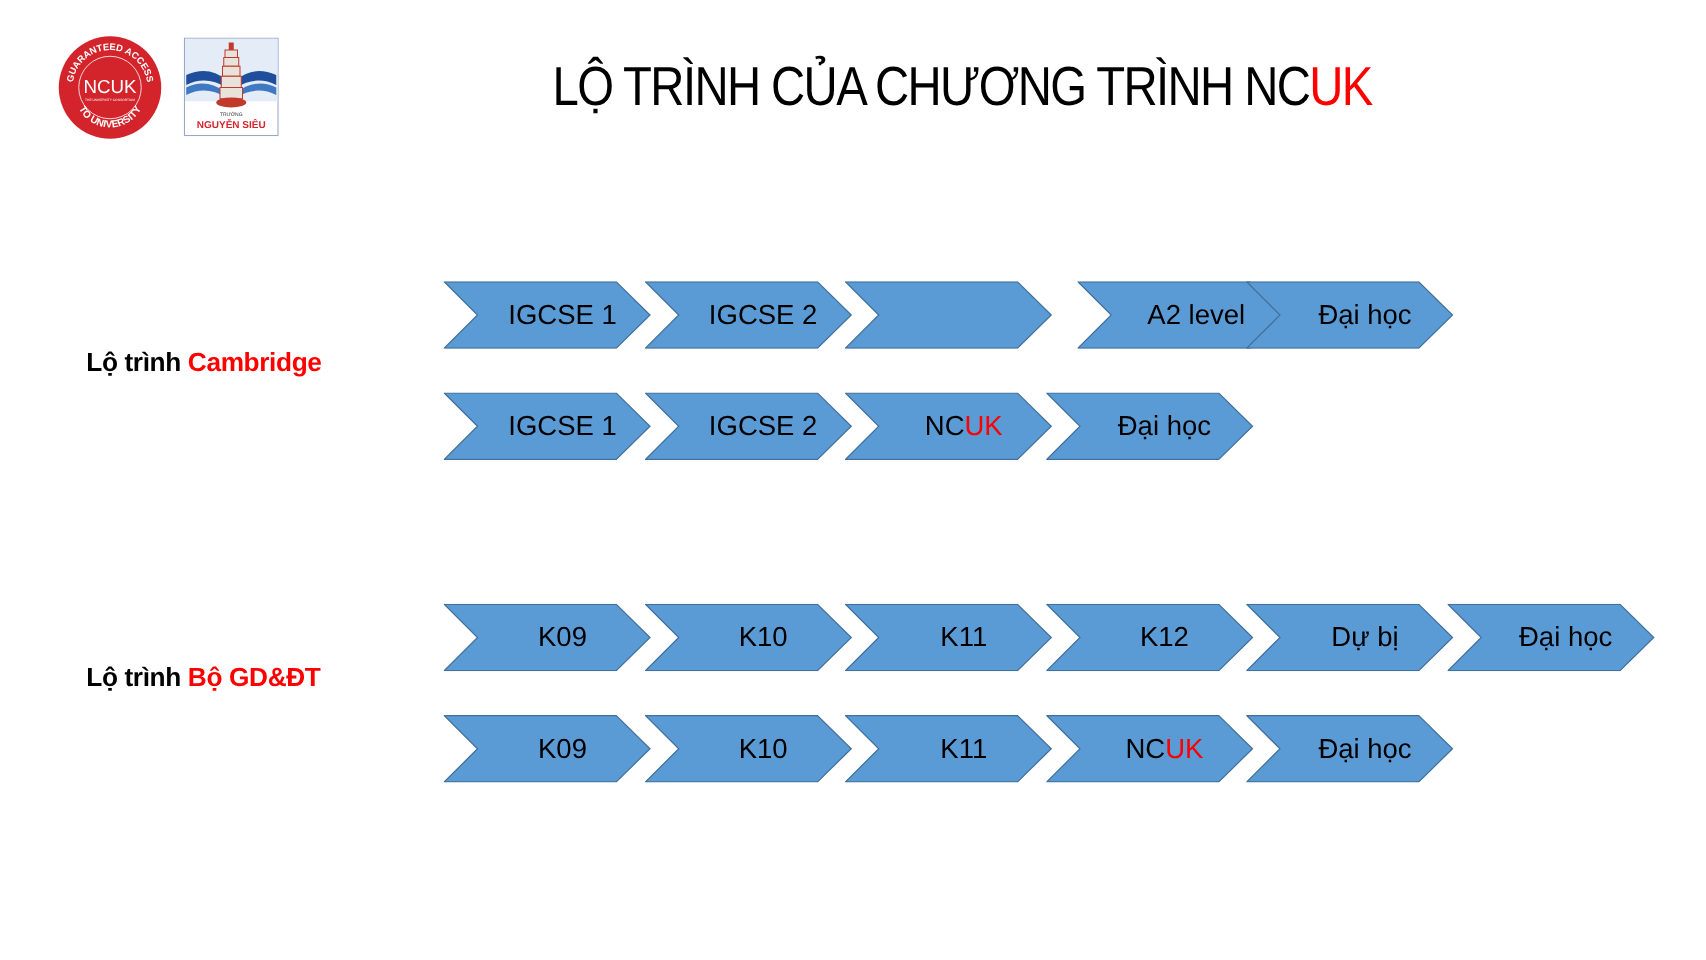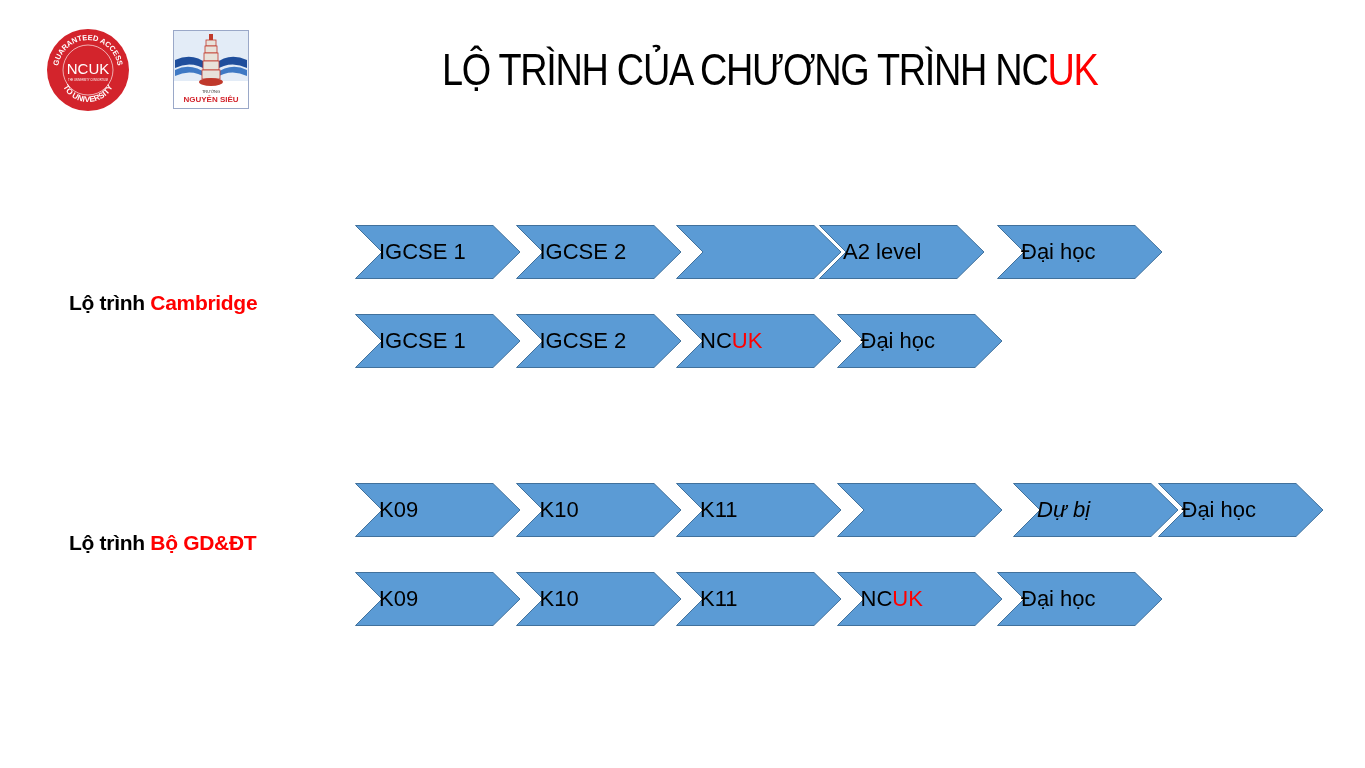--- a/index.html
+++ b/index.html
@@ -20,21 +20,20 @@
       top: 28px;
       width: 84px;
       height: 84px;
     }
     .logo-ns {
       position: absolute;
       left: 147px;
       top: 30px;
       width: 76px;
       height: 90px;
-      margin-left: 26px;
     }
     .title {
       position: absolute;
       left: 0;
       top: 40px;
       width: 1540px;
       text-align: center;
       font-size: 44px;
       letter-spacing: -1.5px;
       color: #000;
@@ -68,21 +67,21 @@
       position: absolute;
       left: 0; top: 0;
     }
     .chev .label {
       position: absolute;
       left: 24px;
       right: 0;
       top: 0;
       height: 54px;
       line-height: 54px;
-      text-align: left;
+      text-align: center;
       font-size: 22px;
       color: #000;
       white-space: nowrap;
     }
   </style>
 </head>
 <body>
 
 <div class="logo-ncuk">
   <svg width="84" height="84" viewBox="0 0 84 84">
@@ -120,21 +119,21 @@
     <rect x="30" y="31" width="16" height="9" fill="#e8e2da" stroke="#c0392b" stroke-width="0.8"></rect>
     <rect x="29" y="40" width="18" height="9" fill="#e8e2da" stroke="#c0392b" stroke-width="0.8"></rect>
     <ellipse cx="38" cy="52" rx="12" ry="4" fill="#c0392b"></ellipse>
     <text x="38" y="63" text-anchor="middle" font-family="Liberation Sans, sans-serif" font-size="4" fill="#333">TRƯỜNG</text>
     <text x="38" y="72" text-anchor="middle" font-family="Liberation Sans, sans-serif" font-size="8" font-weight="bold" fill="#d3242c">NGUYỄN SIÊU</text>
   </svg>
 </div>
 
 <div class="title"><span>LỘ TRÌNH CỦA CHƯƠNG TRÌNH NC</span><span class="red">UK</span></div>
 
-<div class="route-label" style="top:279px;margin-top:12px;"><span>Lộ trình </span><span class="red">Cambridge</span></div>
+<div class="route-label" style="top:279px;"><span>Lộ trình </span><span class="red">Cambridge</span></div>
 
 <div class="route-label" style="top:531px;"><span>Lộ trình </span><span class="red">Bộ GD&amp;ĐT</span></div>
 
 <div class="row" style="top:225px;">
     <div class="chev" style="left: 0px;">
       <svg width="166" height="54">
         <polygon points="0.5,0.5 138,0.5 165,27 138,53.5 0.5,53.5 27,27" fill="#5b9bd5" stroke="#41719c" stroke-width="1"></polygon>
       </svg>
       <div class="label"><span>IGCSE 1</span><span class="red"></span></div>
     </div>
@@ -142,21 +141,21 @@
       <svg width="166" height="54">
         <polygon points="0.5,0.5 138,0.5 165,27 138,53.5 0.5,53.5 27,27" fill="#5b9bd5" stroke="#41719c" stroke-width="1"></polygon>
       </svg>
       <div class="label"><span>IGCSE 2</span><span class="red"></span></div>
     </div>
     <div class="chev" style="left: 321px;">
       <svg width="166" height="54">
         <polygon points="0.5,0.5 138,0.5 165,27 138,53.5 0.5,53.5 27,27" fill="#5b9bd5" stroke="#41719c" stroke-width="1"></polygon>
       </svg>
     </div>
-    <div class="chev" style="left: 464px;">
+    <div class="chev" style="left: 507px;">
       <svg width="166" height="54">
         <polygon points="0.5,0.5 138,0.5 165,27 138,53.5 0.5,53.5 27,27" fill="#5b9bd5" stroke="#41719c" stroke-width="1"></polygon>
       </svg>
       <div class="label"><span>A2 level</span><span class="red"></span></div>
     </div>
     <div class="chev" style="left: 642px;">
       <svg width="166" height="54">
         <polygon points="0.5,0.5 138,0.5 165,27 138,53.5 0.5,53.5 27,27" fill="#5b9bd5" stroke="#41719c" stroke-width="1"></polygon>
       </svg>
       <div class="label"><span>Đại học</span><span class="red"></span></div>
@@ -204,22 +203,23 @@
     <div class="chev" style="left: 321px;">
       <svg width="166" height="54">
         <polygon points="0.5,0.5 138,0.5 165,27 138,53.5 0.5,53.5 27,27" fill="#5b9bd5" stroke="#41719c" stroke-width="1"></polygon>
       </svg>
       <div class="label"><span>K11</span><span class="red"></span></div>
     </div>
     <div class="chev" style="left: 481.5px;">
       <svg width="166" height="54">
         <polygon points="0.5,0.5 138,0.5 165,27 138,53.5 0.5,53.5 27,27" fill="#5b9bd5" stroke="#41719c" stroke-width="1"></polygon>
       </svg>
-    </div>
-    <div class="chev" style="left: 658px; font-style: italic;">
+      <div class="label"><span>K12</span><span class="red"></span></div>
+    </div>
+    <div class="chev" style="left: 642px;">
       <svg width="166" height="54">
         <polygon points="0.5,0.5 138,0.5 165,27 138,53.5 0.5,53.5 27,27" fill="#5b9bd5" stroke="#41719c" stroke-width="1"></polygon>
       </svg>
       <div class="label"><span>Dự bị</span><span class="red"></span></div>
     </div>
     <div class="chev" style="left: 802.5px;">
       <svg width="166" height="54">
         <polygon points="0.5,0.5 138,0.5 165,27 138,53.5 0.5,53.5 27,27" fill="#5b9bd5" stroke="#41719c" stroke-width="1"></polygon>
       </svg>
       <div class="label"><span>Đại học</span><span class="red"></span></div>

